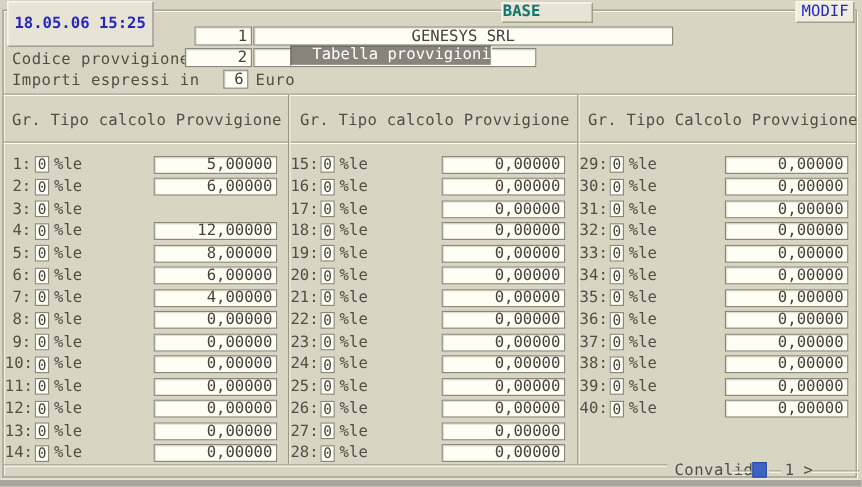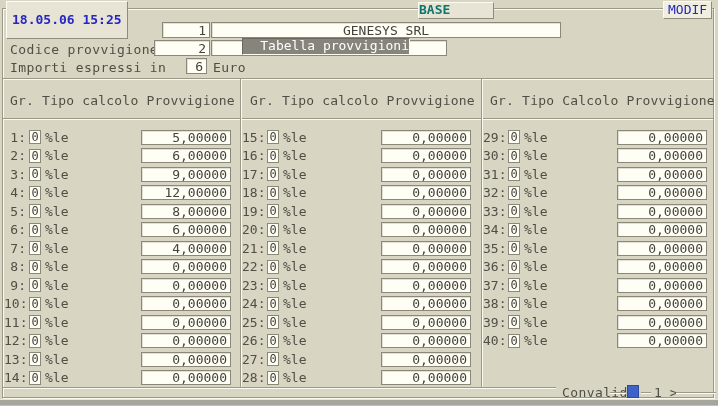--- a/index.html
+++ b/index.html
@@ -49,21 +49,21 @@
   .gcol{position:absolute;top:128px;}
   .grow{display:flex;align-items:center;height:18.5px;}
   .rnum{width:22px;text-align:right;flex:none;}
   .tbox{
     width:12px;height:14px;line-height:13px;flex:none;margin-left:3px;
     background:#fffef5;border:1px solid #8b887a;box-sizing:border-box;
     text-align:center;font-size:12px;color:#44423a;
   }
   .unit{margin-left:4px;}
   .vbox{
-    margin-left:auto;margin-right:9px;width:90px;height:15px;line-height:14px;
+    margin-left:auto;margin-right:9px;width:103px;height:15px;line-height:14px;
     box-sizing:border-box;background:#fffef5;border:1px solid #8b887a;
     box-shadow:inset 1px 1px 0 rgba(139,136,122,0.25);
     text-align:right;padding-right:3px;color:#44423a;
   }
   .fseg{position:absolute;height:0;border-top:1px solid #9b9889;border-bottom:1px solid #fbfaee;}
   .confirm{position:absolute;left:562px;top:385px;letter-spacing:0.4px;}
   .thumb{position:absolute;left:627px;top:385px;width:12px;height:13px;background:#3e63c8;border:1px solid #2c49a0;box-sizing:border-box;}
   .pagelbl{position:absolute;left:654px;top:385px;white-space:pre;}
   .bottom-strip{
     position:absolute;left:0;top:399px;width:718px;height:7px;box-sizing:border-box;
@@ -112,21 +112,20 @@
     <div class="grow">
       <span class="rnum">2:</span>
       <span class="tbox">0</span>
       <span class="unit">%le</span>
       <span class="vbox">6,00000</span>
     </div>
     <div class="grow">
       <span class="rnum">3:</span>
       <span class="tbox">0</span>
       <span class="unit">%le</span>
-      <span class="vbox">9,00000</span>
     </div>
     <div class="grow">
       <span class="rnum">4:</span>
       <span class="tbox">0</span>
       <span class="unit">%le</span>
       <span class="vbox">12,00000</span>
     </div>
     <div class="grow">
       <span class="rnum">5:</span>
       <span class="tbox">0</span>

